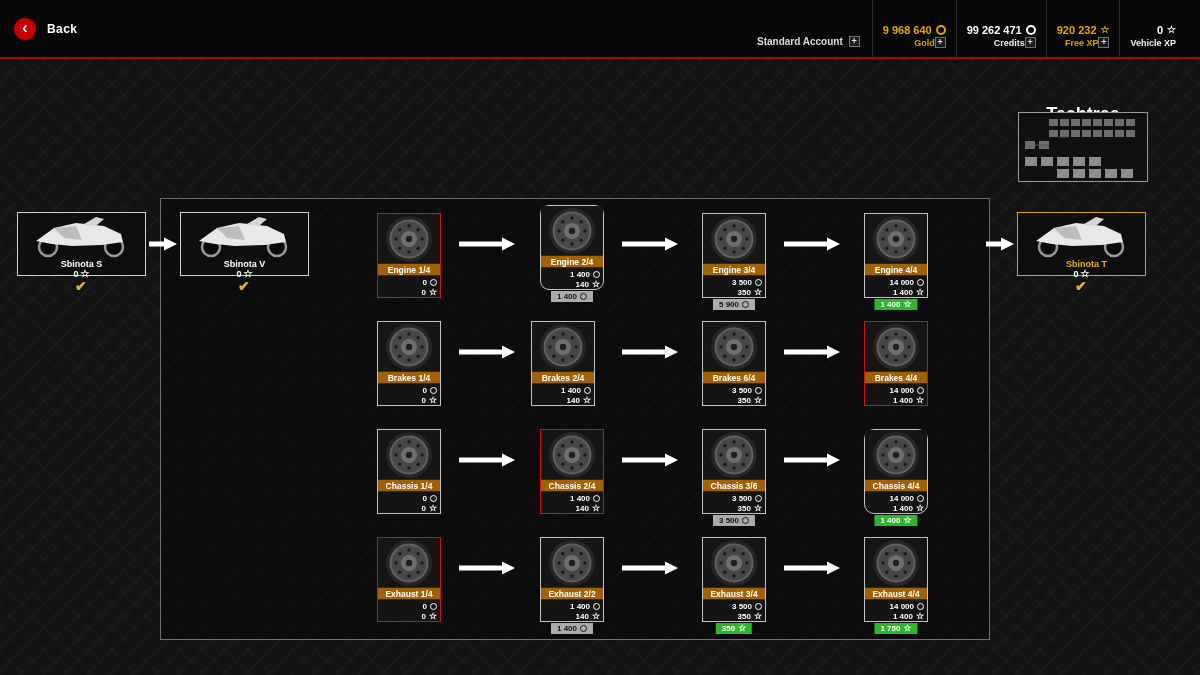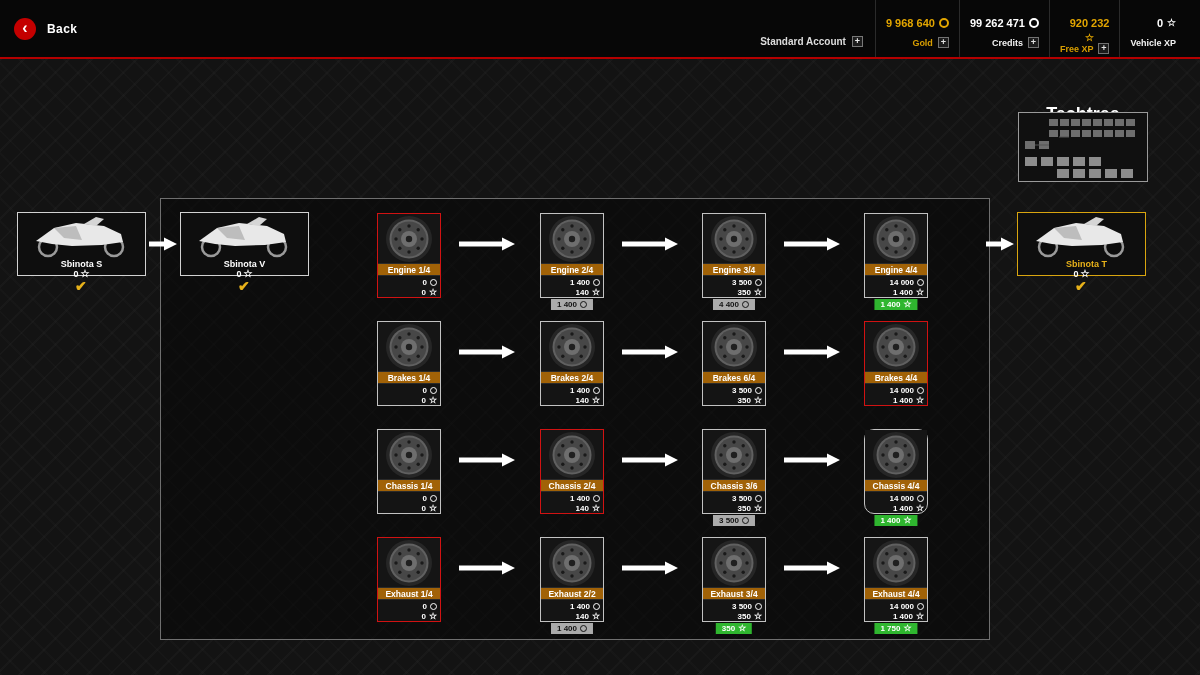--- a/index.html
+++ b/index.html
@@ -28,24 +28,24 @@
   .back-circle {
     width:22px; height:22px; border-radius:50%; background:#c40000;
     display:flex; align-items:center; justify-content:center;
     color:#fff; font-size:16px; line-height:1; padding-bottom:2px;
   }
   .header-right { display:flex; align-items:stretch; }
   .account { display:flex; align-items:flex-end; gap:6px; padding:0 12px 10px; font-size:10px; font-weight:700; color:#ddd; }
   .cur-groups { display:flex; align-items:stretch; }
   .cur-group {
     display:flex; flex-direction:column; justify-content:space-between; align-items:flex-end;
-    padding:17px 10px 9px; border-left:1px solid #2a2a2a; min-width:62px;
+    padding:24px 10px 9px; border-left:1px solid #2a2a2a; min-width:62px;
   }
   .cur-value { display:flex; align-items:center; gap:4px; font-size:11px; font-weight:700; }
-  .cur-label-row { display:flex; align-items:flex-end; gap:5px; font-size:9px; font-weight:700; opacity:.95; }
+  .cur-label-row { display:flex; align-items:flex-end; font-size:9px; font-weight:700; opacity:.95; }
   .plus-box {
     width:11px; height:11px; border:1px solid #777; background:#1d1d1d; color:#eee;
     display:inline-flex; align-items:center; justify-content:center; font-size:9px; line-height:1; cursor:pointer;
   }
   
   .ic.coin { width:9px; height:9px; border:2px solid currentColor; border-radius:50%; display:inline-block; }
   .cur-value .ic.coin { width:10px; height:10px; }
   .ic.star { font-size:10px; line-height:1; display:inline-block; }
   
   .title { position:absolute; left:1018px; top:76px; width:130px; text-align:center; font-size:18px; font-weight:700; z-index:2;margin-top:28px; }
@@ -124,21 +124,21 @@
           <div class="cur-value" style="color: rgb(255, 255, 255);">
             <span>99 262 471</span>
             <span class="ic coin"></span>
           </div>
           <div class="cur-label-row">
             <span style="color: rgb(255, 255, 255);">Credits</span>
             <span class="plus-box">+</span>
           </div>
         </div>
         <div class="cur-group">
-          <div class="cur-value" style="color: rgb(227, 166, 0); flex-direction: column;">
+          <div class="cur-value" style="color: rgb(227, 166, 0);">
             <span>920 232</span>
             <span class="ic star">☆</span>
           </div>
           <div class="cur-label-row">
             <span style="color: rgb(227, 166, 0);">Free XP</span>
             <span class="plus-box">+</span>
           </div>
         </div>
         <div class="cur-group">
           <div class="cur-value" style="color: rgb(255, 255, 255);">
@@ -220,21 +220,21 @@
         </div>
         <div class="cost">
           <span>0</span>
           <span class="ic star">☆</span>
         </div>
       </div>
     </div>
     <div class="arrow" style="left: 298px; top: 38px;"><svg width="56" height="14" viewBox="0 0 56 14">
         <path d="M0 4.5 H43 V0.5 L56 7 L43 13.5 V9.5 H0 Z" fill="#ffffff"></path>
       </svg></div>
-    <div class="ucard" style="left: 379px; top: 14px;">
+    <div class="ucard" style="left: 379px; top: 6px; border-radius: 9px;">
       <div class="uimg"><svg width="62" height="50" viewBox="0 0 62 50">
           <rect width="62" height="50" fill="#151515"></rect>
           <circle cx="31" cy="25" r="23" fill="#262626"></circle>
           <circle cx="31" cy="25" r="19.5" fill="#606060"></circle>
           <circle cx="31" cy="25" r="17.5" fill="#474747"></circle>
           <circle cx="44.0" cy="25.0" r="1.7" fill="#1a1a1a"></circle>
           <circle cx="40.2" cy="34.2" r="1.7" fill="#1a1a1a"></circle>
           <circle cx="31.0" cy="38.0" r="1.7" fill="#1a1a1a"></circle>
           <circle cx="21.8" cy="34.2" r="1.7" fill="#1a1a1a"></circle>
           <circle cx="18.0" cy="25.0" r="1.7" fill="#1a1a1a"></circle>
@@ -285,21 +285,21 @@
         <div class="cost">
           <span>3 500</span>
           <span class="ic coin"></span>
         </div>
         <div class="cost">
           <span>350</span>
           <span class="ic star">☆</span>
         </div>
       </div>
       <div class="badge gray">
-        <span>4 400</span>
+        <span>5 900</span>
         <span class="ic coin"></span>
       </div>
     </div>
     <div class="arrow" style="left: 623px; top: 38px;"><svg width="56" height="14" viewBox="0 0 56 14">
         <path d="M0 4.5 H43 V0.5 L56 7 L43 13.5 V9.5 H0 Z" fill="#ffffff"></path>
       </svg></div>
     <div class="ucard" style="left: 703px; top: 14px;">
       <div class="uimg"><svg width="62" height="50" viewBox="0 0 62 50">
           <rect width="62" height="50" fill="#151515"></rect>
           <circle cx="31" cy="25" r="23" fill="#262626"></circle>
@@ -357,21 +357,21 @@
         </div>
         <div class="cost">
           <span>0</span>
           <span class="ic star">☆</span>
         </div>
       </div>
     </div>
     <div class="arrow" style="left: 298px; top: 146px;"><svg width="56" height="14" viewBox="0 0 56 14">
         <path d="M0 4.5 H43 V0.5 L56 7 L43 13.5 V9.5 H0 Z" fill="#ffffff"></path>
       </svg></div>
-    <div class="ucard" style="left: 379px; top: 122px;">
+    <div class="ucard" style="left: 370px; top: 122px;">
       <div class="uimg"><svg width="62" height="50" viewBox="0 0 62 50">
           <rect width="62" height="50" fill="#151515"></rect>
           <circle cx="31" cy="25" r="23" fill="#262626"></circle>
           <circle cx="31" cy="25" r="19.5" fill="#606060"></circle>
           <circle cx="31" cy="25" r="17.5" fill="#474747"></circle>
           <circle cx="44.0" cy="25.0" r="1.7" fill="#1a1a1a"></circle>
           <circle cx="40.2" cy="34.2" r="1.7" fill="#1a1a1a"></circle>
           <circle cx="31.0" cy="38.0" r="1.7" fill="#1a1a1a"></circle>
           <circle cx="21.8" cy="34.2" r="1.7" fill="#1a1a1a"></circle>
           <circle cx="18.0" cy="25.0" r="1.7" fill="#1a1a1a"></circle>

